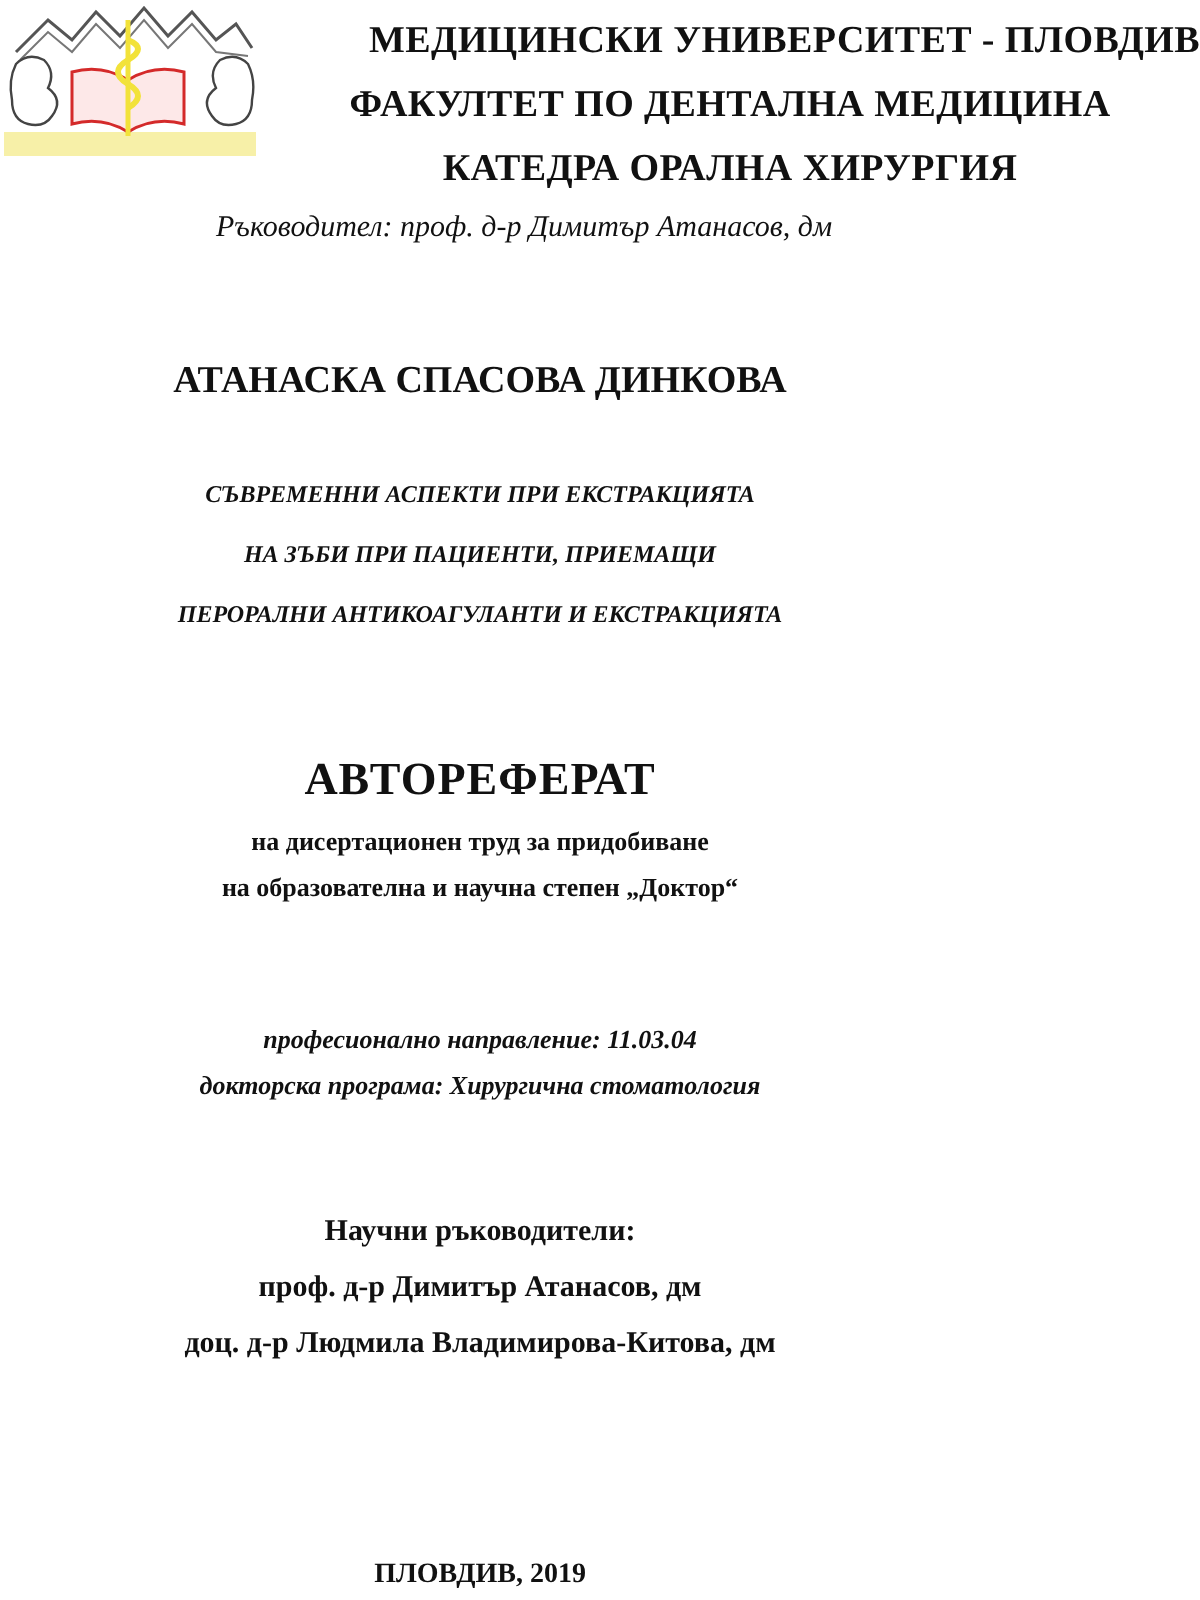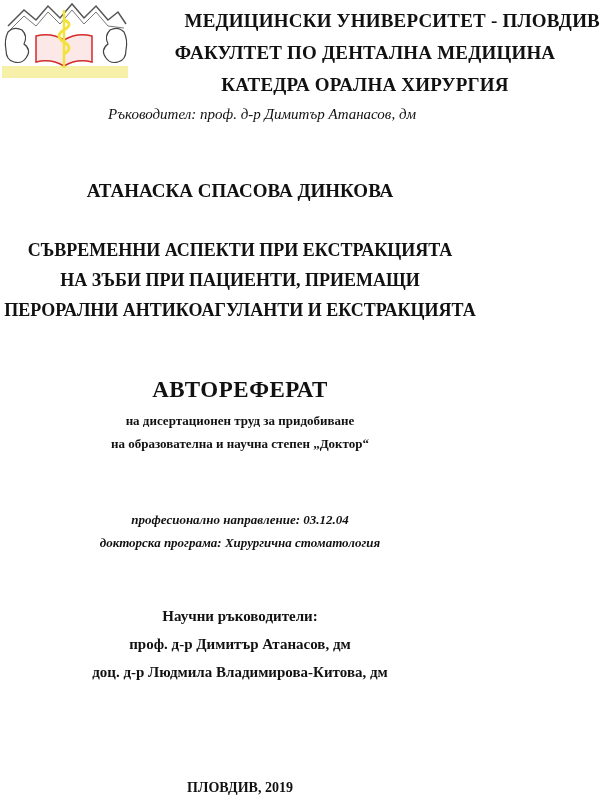--- a/index.html
+++ b/index.html
@@ -6,21 +6,21 @@
     body {
       width: 600px; height: 800px; position: relative; overflow: hidden;
       font-family: "Liberation Serif", "DejaVu Serif", serif; color: #111;
     }
     .abs { position: absolute; }
     .center { left: 0; width: 480px; text-align: center; }
     .logo { left: 2px; top: 2px; width: 128px; height: 76px; }
     .hdr { left: 130px; width: 470px; text-align: center; font-weight: bold; font-size: 19px; letter-spacing: 0.2px; }
     .supervisor { left: 108px; top: 106px; font-style: italic; font-size: 15px; }
     .author { top: 180px; font-size: 19px; font-weight: bold; }
-    .title { font-size: 18px; font-weight: bold; }
+    .title { font-size: 12px; font-weight: bold; font-style: italic; }
     .abstract { top: 377px; font-size: 23px; font-weight: bold; letter-spacing: 0.5px; }
     .sub { font-size: 13px; font-weight: bold; }
     .prof { font-size: 13px; font-weight: bold; font-style: italic; }
     .adv { font-size: 15px; font-weight: bold; }
     .city { top: 780px; font-size: 14px; font-weight: bold; }
   </style>
 </head>
 <body>
 
 <div class="abs logo">
@@ -45,20 +45,20 @@
 <div class="abs center author">АТАНАСКА СПАСОВА ДИНКОВА</div>
 
 <div class="abs center title" style="top:240px;">СЪВРЕМЕННИ АСПЕКТИ ПРИ ЕКСТРАКЦИЯТА</div>
 <div class="abs center title" style="top:270px;">НА ЗЪБИ ПРИ ПАЦИЕНТИ, ПРИЕМАЩИ</div>
 <div class="abs center title" style="top:300px;">ПЕРОРАЛНИ АНТИКОАГУЛАНТИ И ЕКСТРАКЦИЯТА</div>
 
 <div class="abs center abstract">АВТОРЕФЕРАТ</div>
 <div class="abs center sub" style="top:413px;">на дисертационен труд за придобиване</div>
 <div class="abs center sub" style="top:436px;">на образователна и научна степен „Доктор“</div>
 
-<div class="abs center prof" style="top:512px;">професионално направление: 03.12.04</div>
+<div class="abs center prof" style="top:512px;">професионално направление: 11.03.04</div>
 <div class="abs center prof" style="top:535px;">докторска програма: Хирургична стоматология</div>
 
 <div class="abs center adv" style="top:608px;">Научни ръководители:</div>
 <div class="abs center adv" style="top:636px;">проф. д-р Димитър Атанасов, дм</div>
 <div class="abs center adv" style="top:664px;">доц. д-р Людмила Владимирова-Китова, дм</div>
 
 <div class="abs center city">ПЛОВДИВ, 2019</div>
 
 </body></html>

